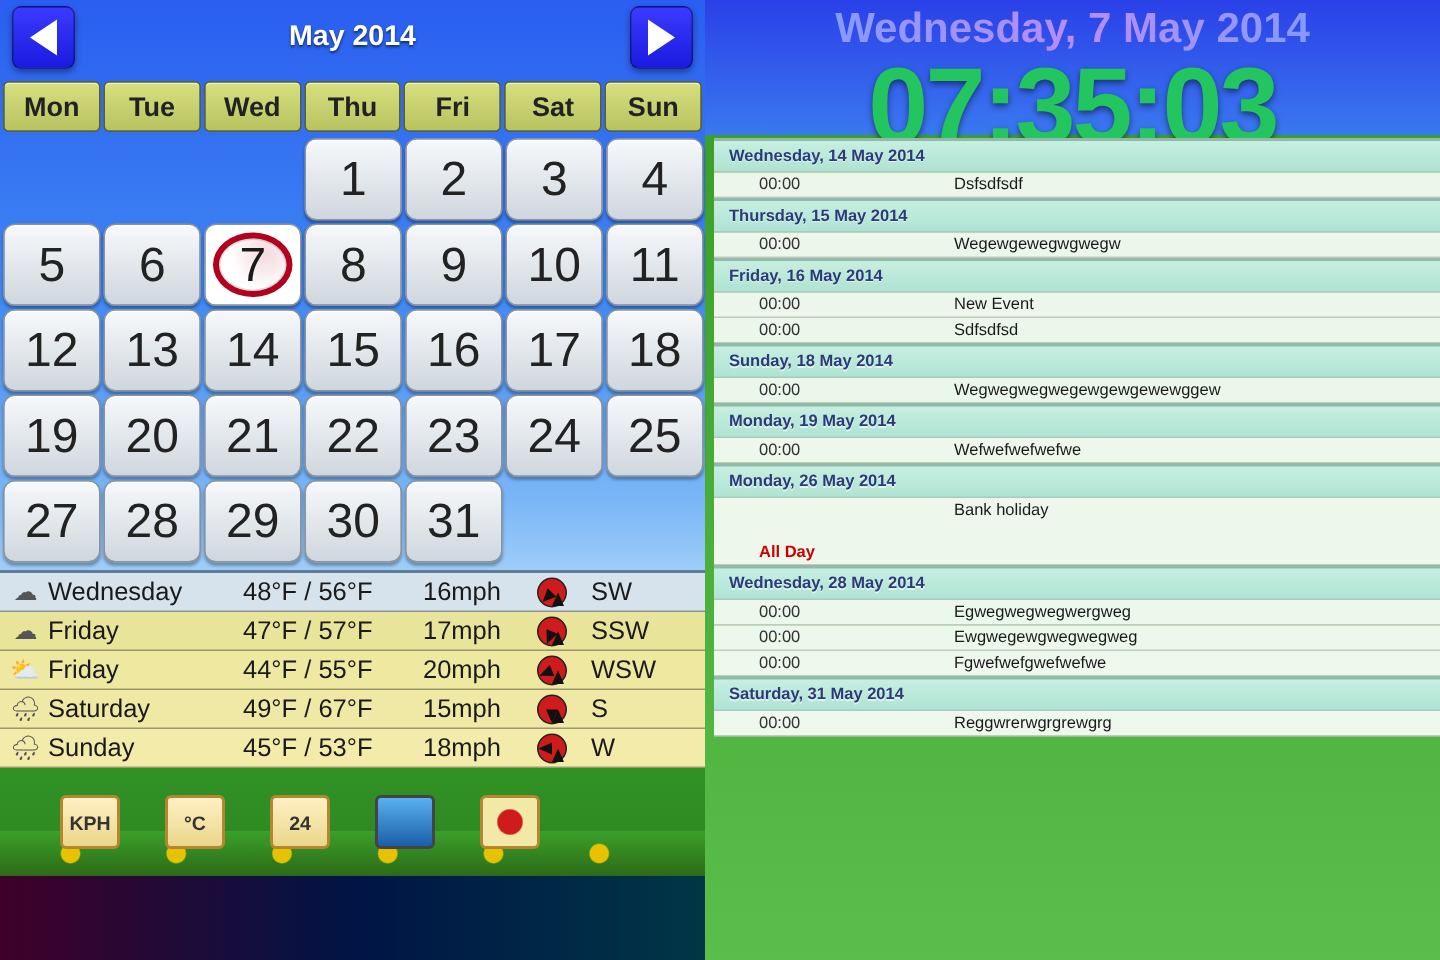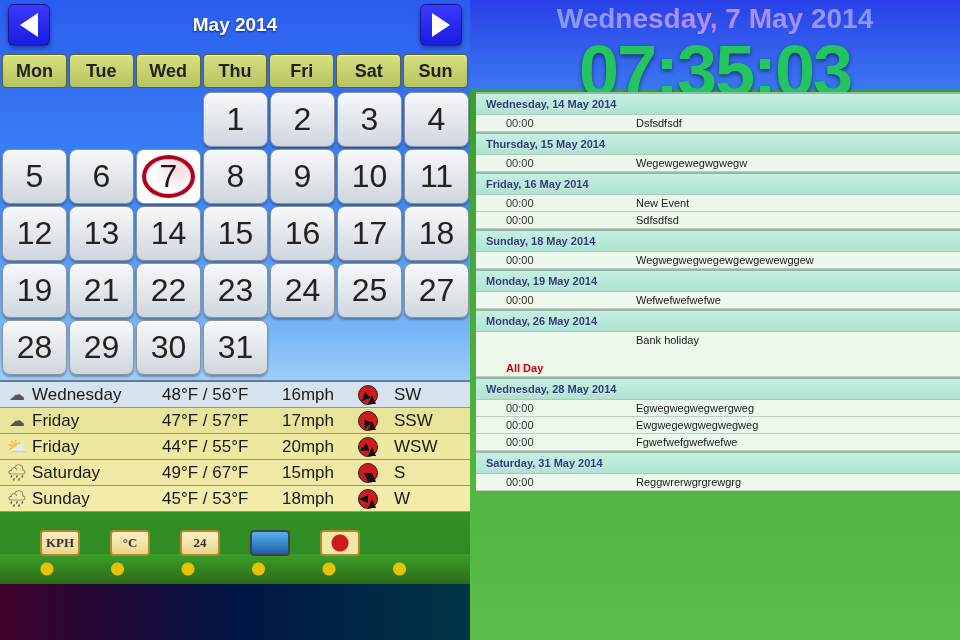--- a/index.html
+++ b/index.html
@@ -90,22 +90,22 @@
   }
   .compass::after{
     content:""; position:absolute; left:50%; top:50%; width:0; height:0;
     border-left:4px solid transparent; border-right:4px solid transparent; border-bottom:9px solid #111;
     transform-origin: 50% 100%;
   }
 
   
   .opt-row { position:absolute; left:40px; top:530px; display:flex; gap:30px; align-items:center; }
   .opt-btn {
-    min-width:40px; height:26px; border:2px solid #b4862f; border-radius:4px; background:linear-gradient(#fff0c4,#e9d78a);
-    display:flex; align-items:center; justify-content:center; font-size:13px; font-weight:700; color:#333;font-family:Liberation Serif, serif;
+    min-width:40px; height:36px; border:2px solid #b4862f; border-radius:4px; background:linear-gradient(#fff0c4,#e9d78a);
+    display:flex; align-items:center; justify-content:center; font-size:13px; font-weight:700; color:#333;
   }
   .opt-btn.photo { background:linear-gradient(#5ab0f0,#1a5fa8); color:#fff; border-color:#444; }
   .opt-btn.gauge { background: radial-gradient(circle,#cf1b1b 0 8px,#f2e9a9 9px); }
 
   
   .date-header {
     position:absolute; left:480px; top:0; width:470px; text-align:center;
   }
   .date-line {
     font-size:28px; font-weight:700; color:#9C8CFF;
@@ -215,20 +215,23 @@
     <div class="day-btn">
       <span>17</span>
     </div>
     <div class="day-btn">
       <span>18</span>
     </div>
     <div class="day-btn">
       <span>19</span>
     </div>
     <div class="day-btn">
+      <span>20</span>
+    </div>
+    <div class="day-btn">
       <span>21</span>
     </div>
     <div class="day-btn">
       <span>22</span>
     </div>
     <div class="day-btn">
       <span>23</span>
     </div>
     <div class="day-btn">
       <span>24</span>

